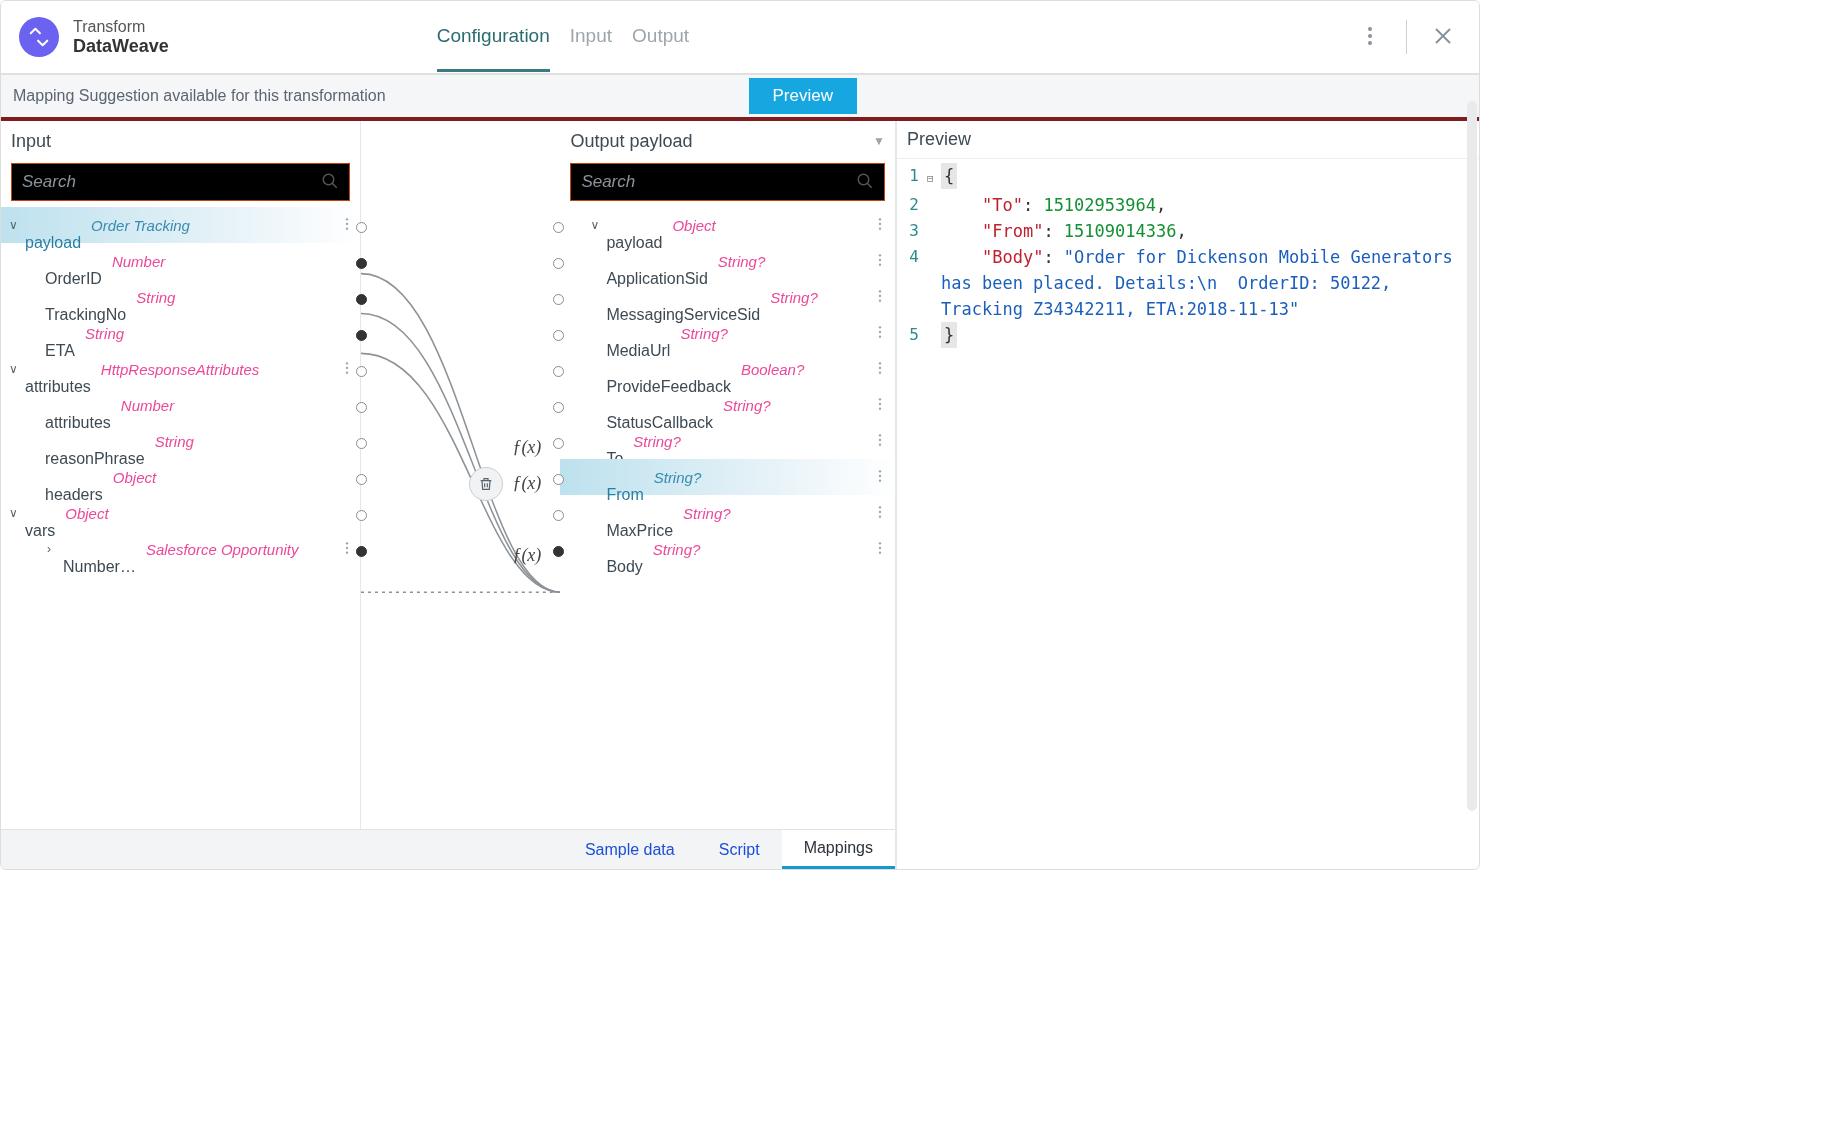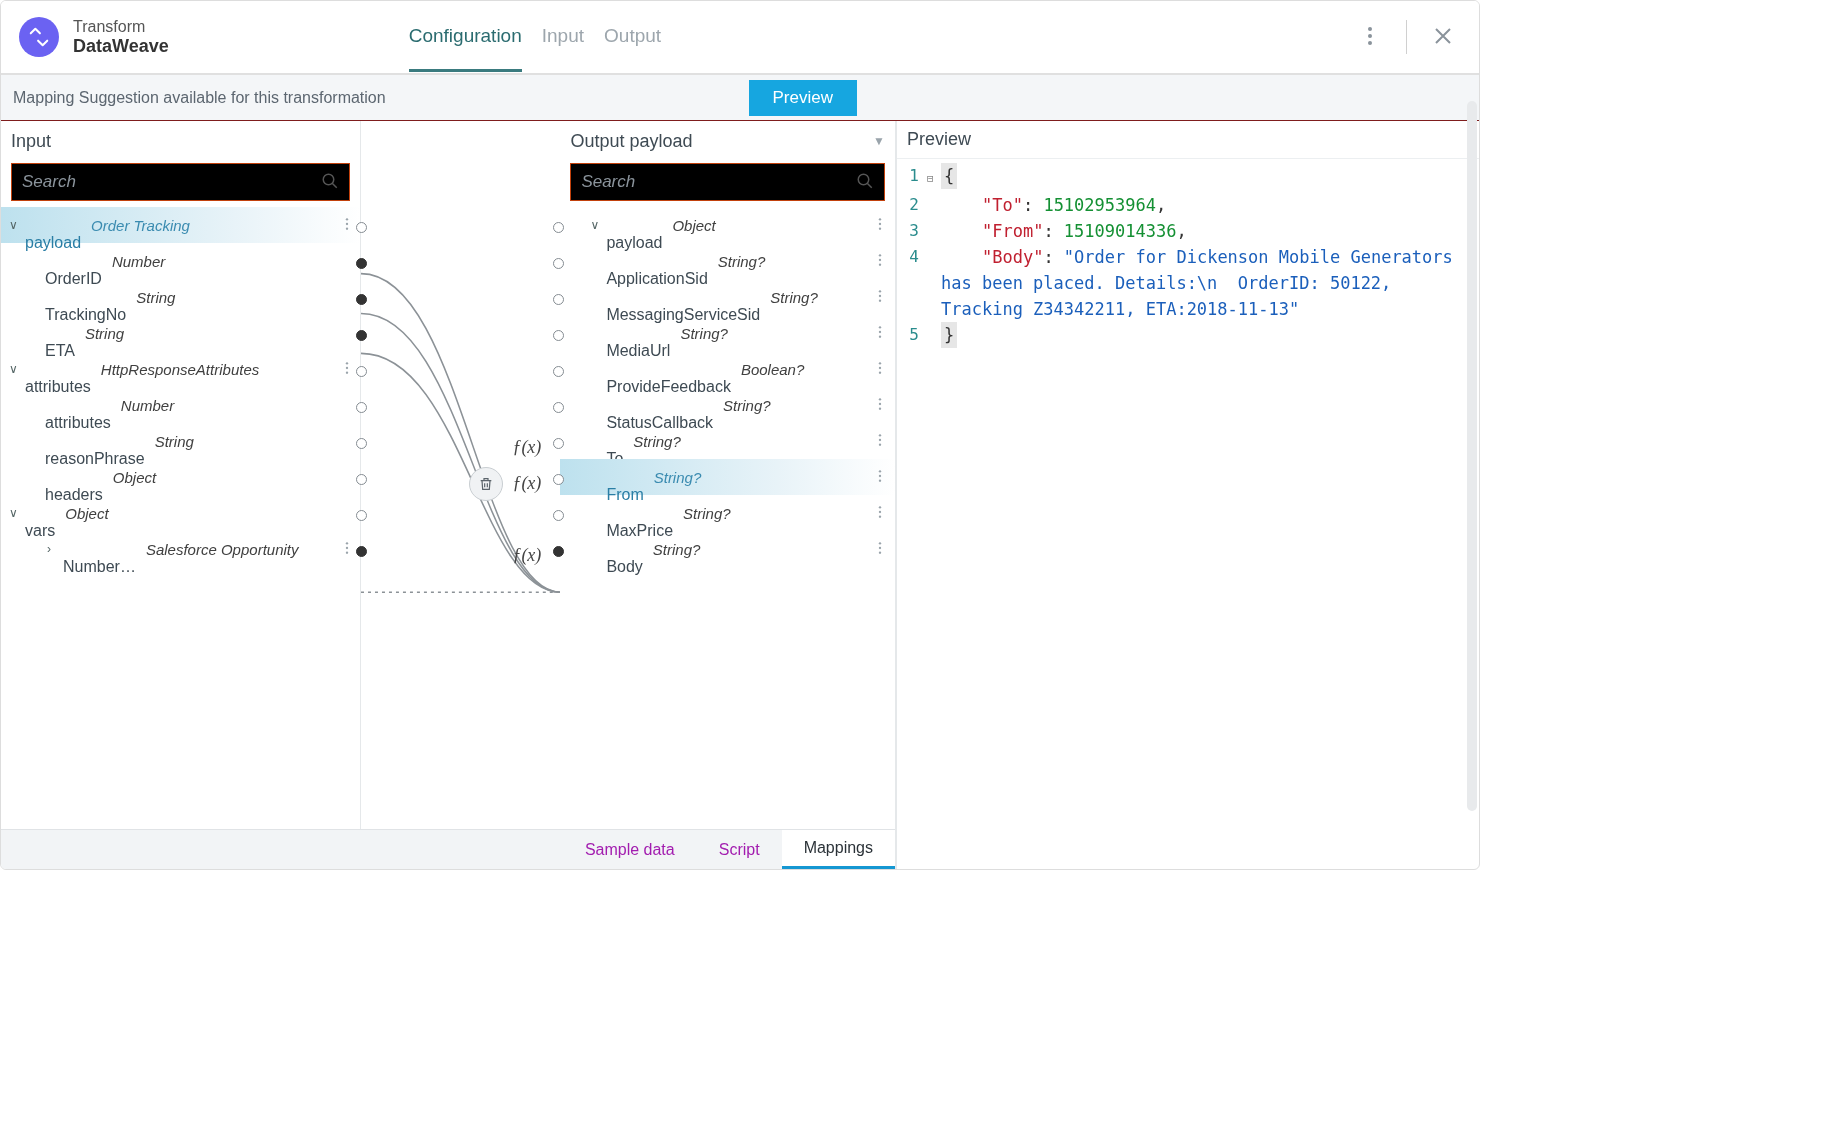--- a/index.html
+++ b/index.html
@@ -3,33 +3,33 @@
 <meta charset="utf-8">
 <style>
 * { box-sizing: border-box; margin: 0; padding: 0; }
 body { font-family: -apple-system, BlinkMacSystemFont, "Segoe UI", Arial, sans-serif; background: #fff; color: #333; font-size: 15px; }
 .app { width: 1480px; height: 870px; margin: 0; border: 1px solid #ddd; border-radius: 6px; overflow: hidden; display: flex; flex-direction: column; position: relative; }
 
 
 .header { height: 74px; border-bottom: 2px solid #e0e0e0; display: flex; align-items: center; padding: 0 18px; background: #fff; }
 .hdr-icon { width: 40px; height: 40px; border-radius: 50%; background: #6b62f2; display: flex; align-items: center; justify-content: center; margin-right: 14px; }
 .hdr-icon svg { width: 22px; height: 22px; }
-.hdr-title { display: flex; flex-direction: column; margin-right: 20px; }
+.hdr-title { display: flex; flex-direction: column; margin-right: 48px; }
 .hdr-title-top { color: #555; font-size: 16px; }
 .hdr-title-bot { color: #333; font-size: 18px; font-weight: 600; }
 .hdr-tabs { display: flex; gap: 20px; margin-left: 220px; }
 .hdr-tab { font-size: 19px; color: #9da6ad; cursor: pointer; padding: 22px 0; border-bottom: 3px solid transparent; }
 .hdr-tab.active { color: #2b6c70; border-bottom-color: #3a7b7f; }
 .hdr-right { margin-left: auto; display: flex; align-items: center; gap: 18px; }
 .vdots, .close-btn { cursor: pointer; color: #8a939b; padding: 6px; }
 .vdots svg, .close-btn svg { width: 24px; height: 24px; }
 .sep-vert { width: 1px; height: 34px; background: #d0d0d0; }
 
 
-.suggest-bar { height: 46px; background: #f4f6f8; border-bottom: 1px solid #7f1d1d; display: flex; align-items: center; padding: 0 12px; }
+.suggest-bar { height: 46px; background: #f4f6f8; border-bottom: 4px solid #7f1d1d; display: flex; align-items: center; padding: 0 12px; }
 .suggest-text { color: #5c6670; font-size: 16px; }
 .preview-btn { margin-left: auto; margin-right: 610px; background: #16a6e0; color: #fff; border: none; padding: 8px 24px; font-size: 17px; cursor: pointer; }
 
 
 .body { flex: 1; display: flex; position: relative; overflow: hidden; }
 
 
 .left-area { width: 895px; display: flex; flex-direction: column; border-right: 1px solid #e5e8ea; position: relative; }
 .cols { flex: 1; display: flex; position: relative; }
 .col { display: flex; flex-direction: column; }
@@ -44,21 +44,21 @@
 .search-wrap input { flex: 1; border: none; background: transparent; font-size: 17px; font-style: italic; color: #7a848c; outline: none; }
 .search-wrap input::placeholder { color: #8b949c; font-style: italic; }
 .search-wrap .sicon { color: #555; }
 
 .tree { list-style: none; }
 .tree li { display: flex; align-items: center; height: 36px; padding-left: 8px; position: relative; white-space: nowrap; }
 .tree li.indent1 { padding-left: 28px; }
 .tree li.indent2 { padding-left: 46px; }
 .tree .chev { width: 14px; color: #566; font-size: 12px; margin-right: 2px; }
 .tree .nm { color: #3e4a53; font-size: 16px; margin-top: 36px; }
-.tree .ty { color: #404040; font-style: italic; font-size: 15px; margin-left: 10px; }
+.tree .ty { color: #ec4899; font-style: italic; font-size: 15px; margin-left: 10px; }
 .tree .sel { background: linear-gradient(to right, #bde1ee 0%, #e8f3f8 65%, transparent 100%); }
 .tree .sel .nm { color: #2a7ea5; }
 .tree .sel .ty { color: #3a8bb0; }
 .row-out.sel { background: linear-gradient(to right, #bde1ee 0%, #e8f3f8 65%, transparent 100%); }
 .tree li .kebab { position: absolute; right: 6px; top: 9px; color: #9aa4ab; cursor: pointer; }
 .port { width: 11px; height: 11px; border: 1.5px solid #858c92; border-radius: 50%; background: #fff; display: inline-block; }
 .port.filled { background: #333; border-color: #333; }
 
 
 .col.input .tree li { padding-right: 24px; }
@@ -70,21 +70,21 @@
 .col.output .fx { position: absolute; left: -48px; top: 14px; font-style: italic; font-family: Georgia, serif; font-size: 18px; color: #444; }
 .col.output .kebab { right: 8px; }
 
 
 .canvas-svg { position: absolute; inset: 0; width: 100%; height: 100%; pointer-events: none; }
 .trash { position: absolute; width: 34px; height: 34px; border-radius: 50%; background: #f0f2f4; border: 1px solid #c9ced2; display: flex; align-items: center; justify-content: center; left: 108px; top: 346px; cursor: pointer; pointer-events: auto; }
 .trash svg { width: 16px; height: 16px; color: #5b646b; }
 
 
 .bot-tabs { height: 40px; background: #f2f4f6; border-top: 1px solid #e0e3e6; display: flex; justify-content: flex-end; }
-.bot-tab { padding: 0 22px; display: flex; align-items: center; font-size: 16px; color: #a21caf; cursor: pointer; height: 100%; }
+.bot-tab { padding: 0 22px; display: flex; align-items: center; font-size: 16px; color: #1d4ed8; cursor: pointer; height: 100%; }
 .bot-tab.active { background: #fff; color: #2b3238; border-bottom: 3px solid #1597d2; }
 
 
 .preview { flex: 1; display: flex; flex-direction: column; border-left: 1px solid #e5e8ea; }
 .preview-head { height: 38px; display: flex; align-items: center; padding: 0 10px; font-size: 18px; color: #3e4a53; border-bottom: 1px solid #eceff1; }
 .code { flex: 1; font-family: Menlo, Consolas, monospace; font-size: 17px; padding: 4px 0; overflow: auto; position: relative; }
 .code-line { display: flex; align-items: flex-start; line-height: 26px; }
 .gutter { width: 30px; text-align: right; padding-right: 8px; color: #2a8c8d; font-size: 16px; }
 .fold { width: 14px; color: #888; font-size: 11px; padding-top: 3px; }
 .code-txt { flex: 1; white-space: pre-wrap; word-break: break-word; padding-right: 8px; }

